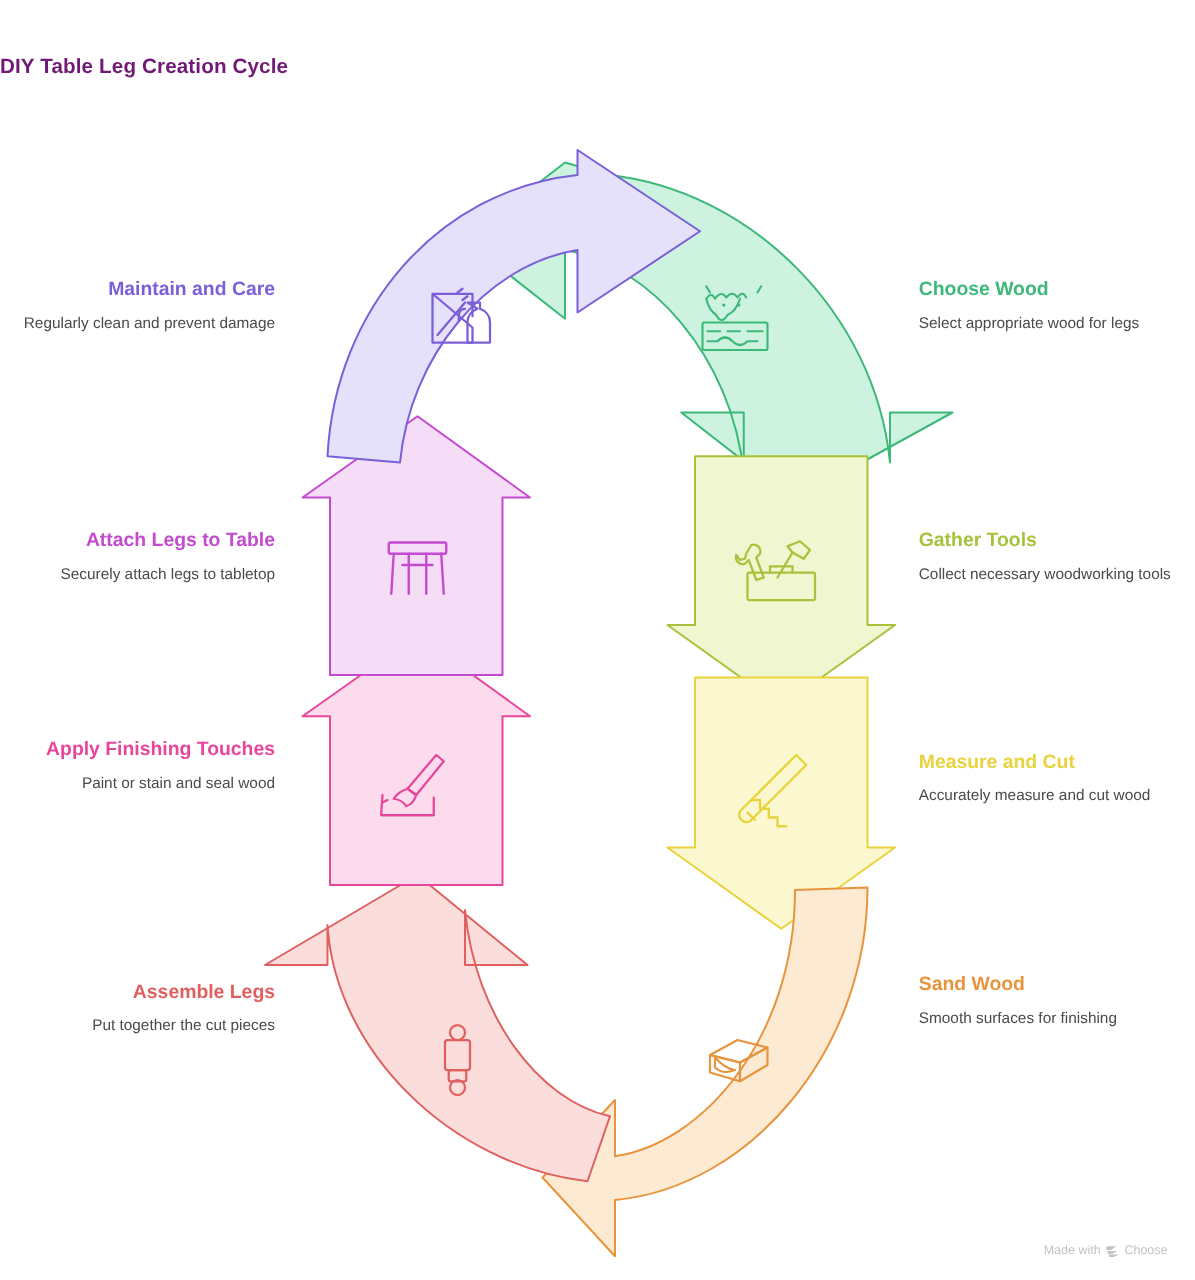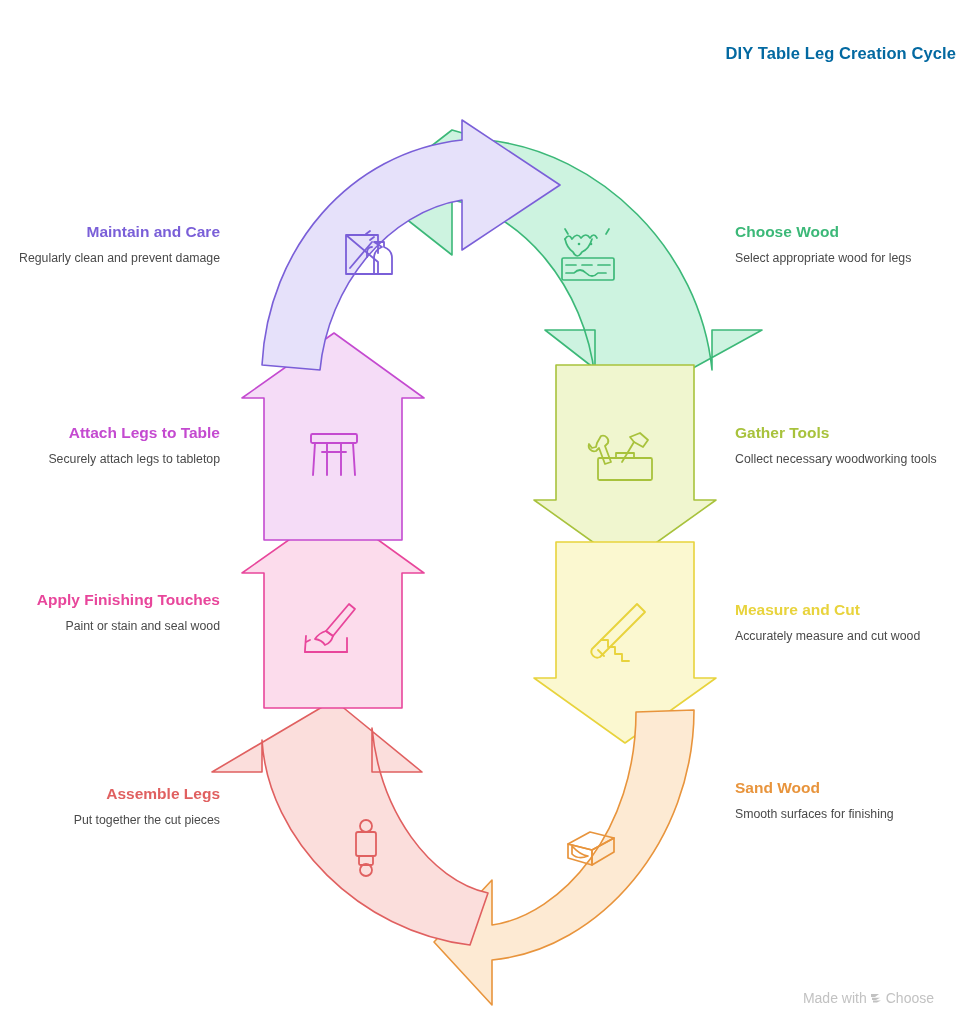--- a/index.html
+++ b/index.html
@@ -5,24 +5,24 @@
   * { margin:0; padding:0; box-sizing:border-box; }
   html,body { width:956px; height:1024px; background:#ffffff; }
   body {
     font-family:"Liberation Sans", sans-serif;
     position:relative;
     overflow:hidden;
   }
   #title {
     position:absolute;
     top:44px; left:0; width:956px;
-    text-align:right;
+    text-align:left;
     font-size:16.5px;
     font-weight:bold;
-    color:#0369a1;
+    color:#701a75;
     letter-spacing:.1px;
   }
   #stage-svg {
     position:absolute;
     top:0; left:0;
     width:956px; height:1024px;
   }
   .label-block { position:absolute; width:230px; }
   .label-block.left  { left:-10px; text-align:right; }
   .label-block.right { left:735px; text-align:left; }
@@ -33,21 +33,21 @@
     margin-bottom:7px;
   }
   .lbl-desc {
     font-size:12.3px;
     line-height:1.45;
     color:#4a4a4a;
   }
   #watermark {
     position:absolute;
     right:22px; bottom:18px;
-    font-size:14px;
+    font-size:10px;
     color:#c2c2c2;
     display:flex;
     align-items:center;
     gap:4px;
   }
   #watermark svg { display:block; }
 </style>
 </head>
 <body>
 

